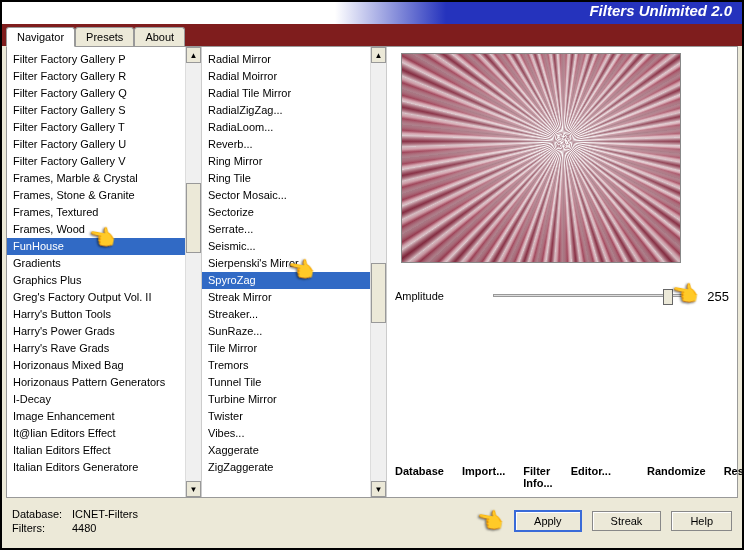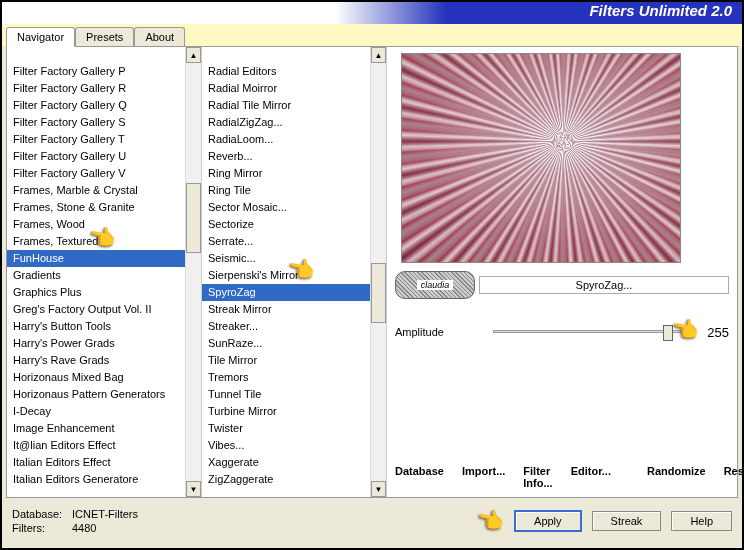--- a/index.html
+++ b/index.html
@@ -1,25 +1,25 @@
 <!DOCTYPE html>
 <html><head>
 <meta charset="utf-8">
 <style>
 * { box-sizing: border-box; margin: 0; padding: 0; }
 body { font-family: "Tahoma", "Arial", sans-serif; font-size: 11px; background: #fff; color: #000; }
 .window { width: 744px; height: 550px; border: 2px solid #000; background: #ece9d8; position: relative; overflow: hidden; }
 .titlebar { height: 22px; background: linear-gradient(90deg, #fff 0%, #fff 45%, #2533bd 60%, #2533bd 100%); display: flex; justify-content: flex-end; padding-right: 10px; }
 .titlebar-text { font-weight: bold; font-style: italic; font-size: 15px; color: #fff; }
-.tabs { display: flex; background: #fef9c3; height: 22px; align-items: flex-end; padding-left: 4px; gap: 0; }
+.tabs { display: flex; background: #7f1d1d; height: 22px; align-items: flex-end; padding-left: 4px; gap: 0; }
 .tab { padding: 3px 10px; background: #ece9d8; border: 1px solid #999; border-bottom: none; font-size: 11px; cursor: pointer; position: relative; border-radius: 3px 3px 0 0; }
 .tab.active { background: #fff; z-index: 2; border-bottom: 1px solid #fff; margin-bottom: -1px; }
 .content { background: #fff; border: 1px solid #999; margin: 0 4px; height: 452px; display: flex; position: relative; }
 .listcol { width: 195px; border-right: 1px solid #ccc; position: relative; }
-.listbox { height: 100%; overflow: hidden; position: relative; padding: 16px 0; }
+.listbox { height: 100%; overflow: hidden; position: relative; padding: 4px 0; }
 .listitem { padding: 1px 6px; font-size: 11px; white-space: nowrap; cursor: pointer; line-height: 15px; position: relative; }
 .listitem.selected { background: #316ac5; color: #fff; }
 .scrollbar { position: absolute; right: 0; top: 0; bottom: 0; width: 16px; background: #f0f0f0; border-left: 1px solid #ddd; }
 .scroll-btn { height: 16px; background: #ece9d8; border: 1px solid #999; display: flex; align-items: center; justify-content: center; font-size: 8px; cursor: pointer; }
 .scroll-thumb { background: #ece9d8; border: 1px solid #999; }
 .rightpane { flex: 1; padding: 6px 8px; position: relative; }
 .preview { width: 280px; height: 210px; border: 1px solid #888; margin-left: 6px; background: radial-gradient(ellipse at 58% 42%, #fff 0%, #fff 8%, rgba(140,40,60,0.3) 20%, rgba(140,40,60,0.8) 60%, #7a2a3a 100%); position: relative; overflow: hidden; }
 .preview::before { content: ""; position: absolute; inset: 0; background: repeating-conic-gradient(from 0deg at 58% 42%, rgba(255,255,255,0.9) 0deg, rgba(120,30,50,0.4) 2deg, rgba(255,255,255,0.8) 4deg); mix-blend-mode: screen; }
 .preview::after { content: ""; position: absolute; inset: 0; background: repeating-conic-gradient(from 45deg at 58% 42%, rgba(255,255,255,0) 0deg, rgba(100,20,40,0.5) 3deg, rgba(255,255,255,0) 6deg); }
 .filtname-row { margin-top: 8px; display: flex; align-items: center; }
@@ -62,22 +62,22 @@
       <div class="listbox" id="cat-list">
           <div class="listitem">Filter Factory Gallery P</div>
           <div class="listitem">Filter Factory Gallery R</div>
           <div class="listitem">Filter Factory Gallery Q</div>
           <div class="listitem">Filter Factory Gallery S</div>
           <div class="listitem">Filter Factory Gallery T</div>
           <div class="listitem">Filter Factory Gallery U</div>
           <div class="listitem">Filter Factory Gallery V</div>
           <div class="listitem">Frames, Marble &amp; Crystal</div>
           <div class="listitem">Frames, Stone &amp; Granite</div>
+          <div class="listitem">Frames, Textured</div>
           <div class="listitem">Frames, Wood</div>
-          <div class="listitem">Frames, Textured</div>
           <div class="listitem selected">FunHouse</div>
           <div class="listitem">Gradients</div>
           <div class="listitem">Graphics Plus</div>
           <div class="listitem">Greg's Factory Output Vol. II</div>
           <div class="listitem">Harry's Button Tools</div>
           <div class="listitem">Harry's Power Grads</div>
           <div class="listitem">Harry's Rave Grads</div>
           <div class="listitem">Horizonaus Mixed Bag</div>
           <div class="listitem">Horizonaus Pattern Generators</div>
           <div class="listitem">I-Decay</div>
@@ -89,21 +89,21 @@
       <div class="scrollbar">
         <div class="scroll-btn">▲</div>
         <div class="scroll-thumb" style="height:70px;margin-top:120px"></div>
         <div class="scroll-btn" style="position:absolute;bottom:0;left:0;right:0">▼</div>
       </div>
       <span class="hand" style="top:178px;left:82px">👉</span>
     </div>
 
     <div class="listcol" style="width:185px">
       <div class="listbox" id="filt-list">
-          <div class="listitem">Radial Editors</div>
+          <div class="listitem">Radial Mirror</div>
           <div class="listitem">Radial Moirror</div>
           <div class="listitem">Radial Tile Mirror</div>
           <div class="listitem">RadialZigZag...</div>
           <div class="listitem">RadiaLoom...</div>
           <div class="listitem">Reverb...</div>
           <div class="listitem">Ring Mirror</div>
           <div class="listitem">Ring Tile</div>
           <div class="listitem">Sector Mosaic...</div>
           <div class="listitem">Sectorize</div>
           <div class="listitem">Serrate...</div>
@@ -126,26 +126,20 @@
         <div class="scroll-btn">▲</div>
         <div class="scroll-thumb" style="height:60px;margin-top:200px"></div>
         <div class="scroll-btn" style="position:absolute;bottom:0;left:0;right:0">▼</div>
       </div>
       <span class="hand" style="top:210px;left:86px">👉</span>
     </div>
 
     <div class="rightpane">
       <div class="preview"></div>
 
-      <div class="filtname-row">
-        <div class="watermark">
-          <span class="watermark-txt">claudia</span>
-        </div>
-        <div class="filtname-box">SpyroZag...</div>
-      </div>
 
       <div class="slider-row">
         <span class="slider-label">Amplitude</span>
         <div class="slider-track">
           <div class="slider-bar"></div>
           <div class="slider-thumb"></div>
         </div>
         <span class="slider-val">255</span>
         <span class="hand" style="top:-6px;right:30px">👉</span>
       </div>

